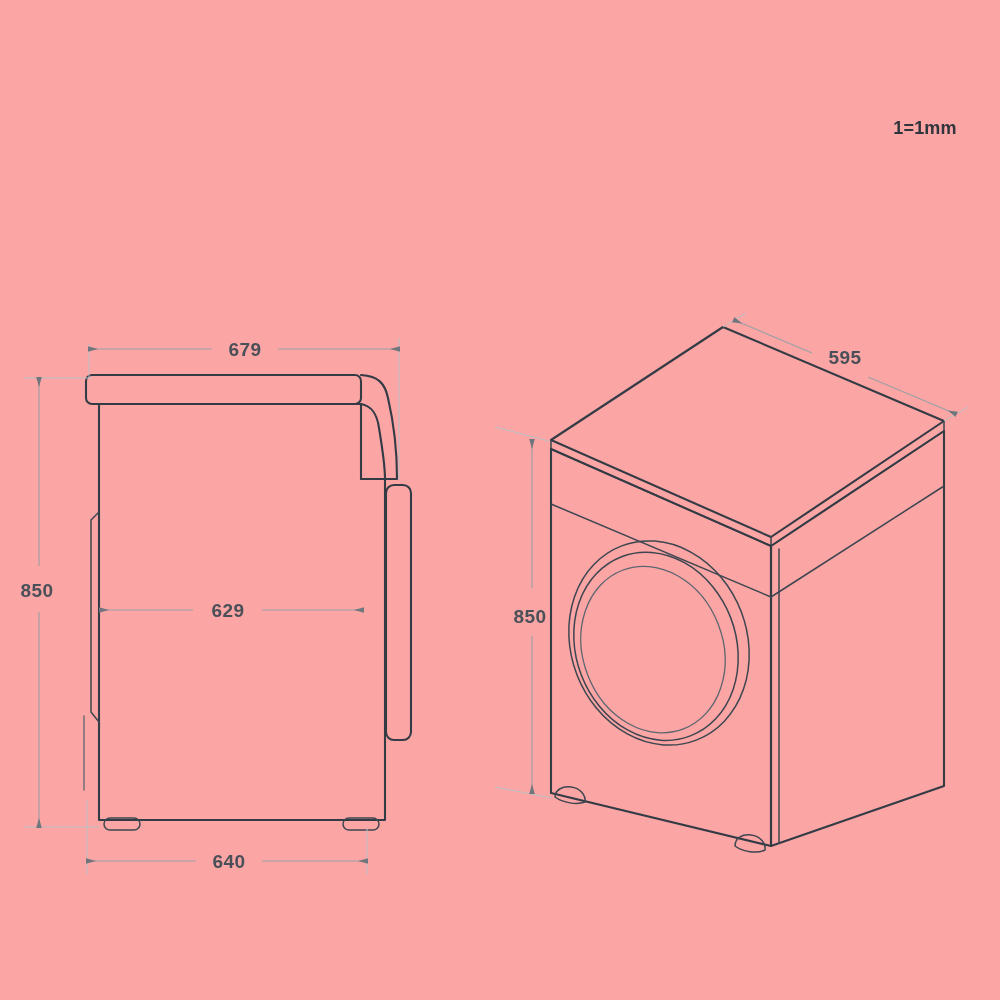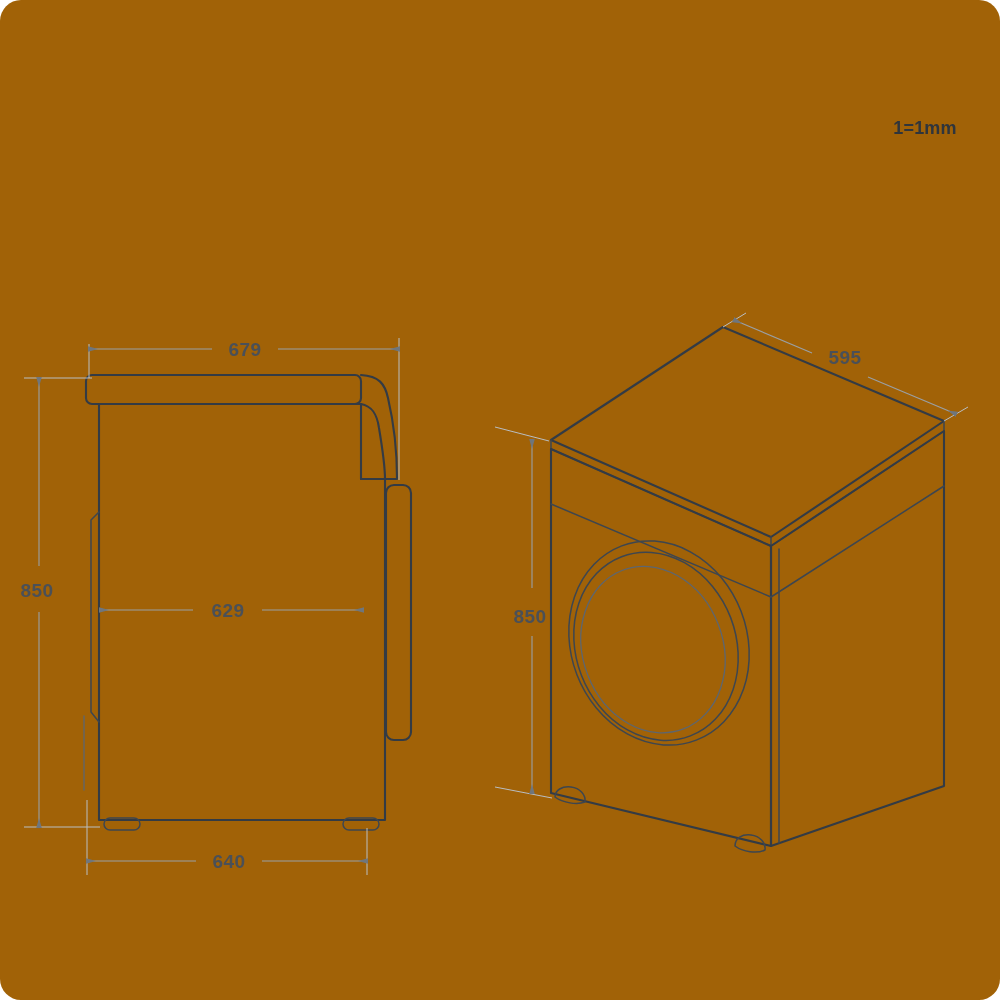--- a/index.html
+++ b/index.html
@@ -10,22 +10,21 @@
   body {
     width: 1000px;
     height: 1000px;
     font-family: "Liberation Sans", sans-serif;
     overflow: hidden;
   }
   #drawing-root {
     position: relative;
     width: 1000px;
     height: 1000px;
-    background: #a16207;
-    border-radius: 21px;
+    background: #fca5a5;
   }
   svg#tech-drawing {
     display: block;
     width: 1000px;
     height: 1000px;
   }
   .outline {
     fill: none;
     stroke: #333b45;
     stroke-width: 2.1;

